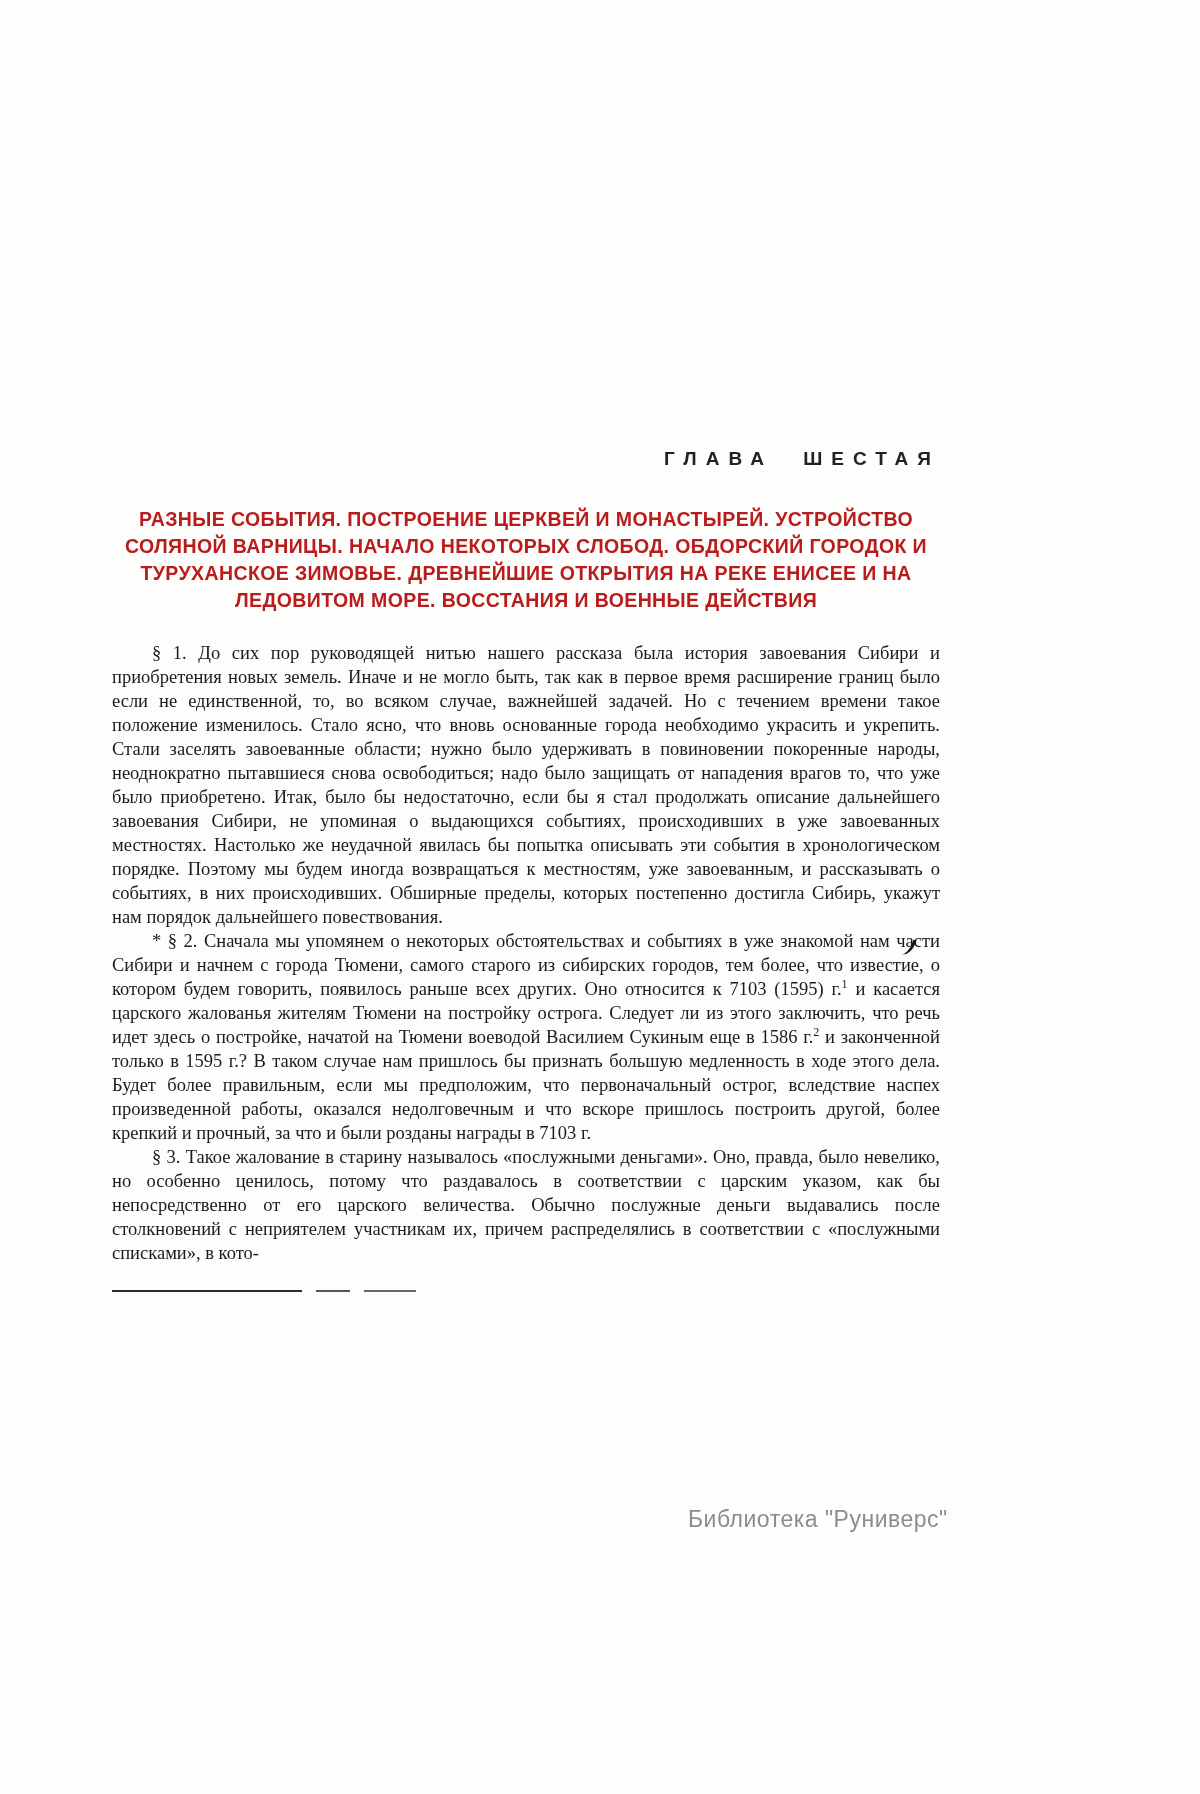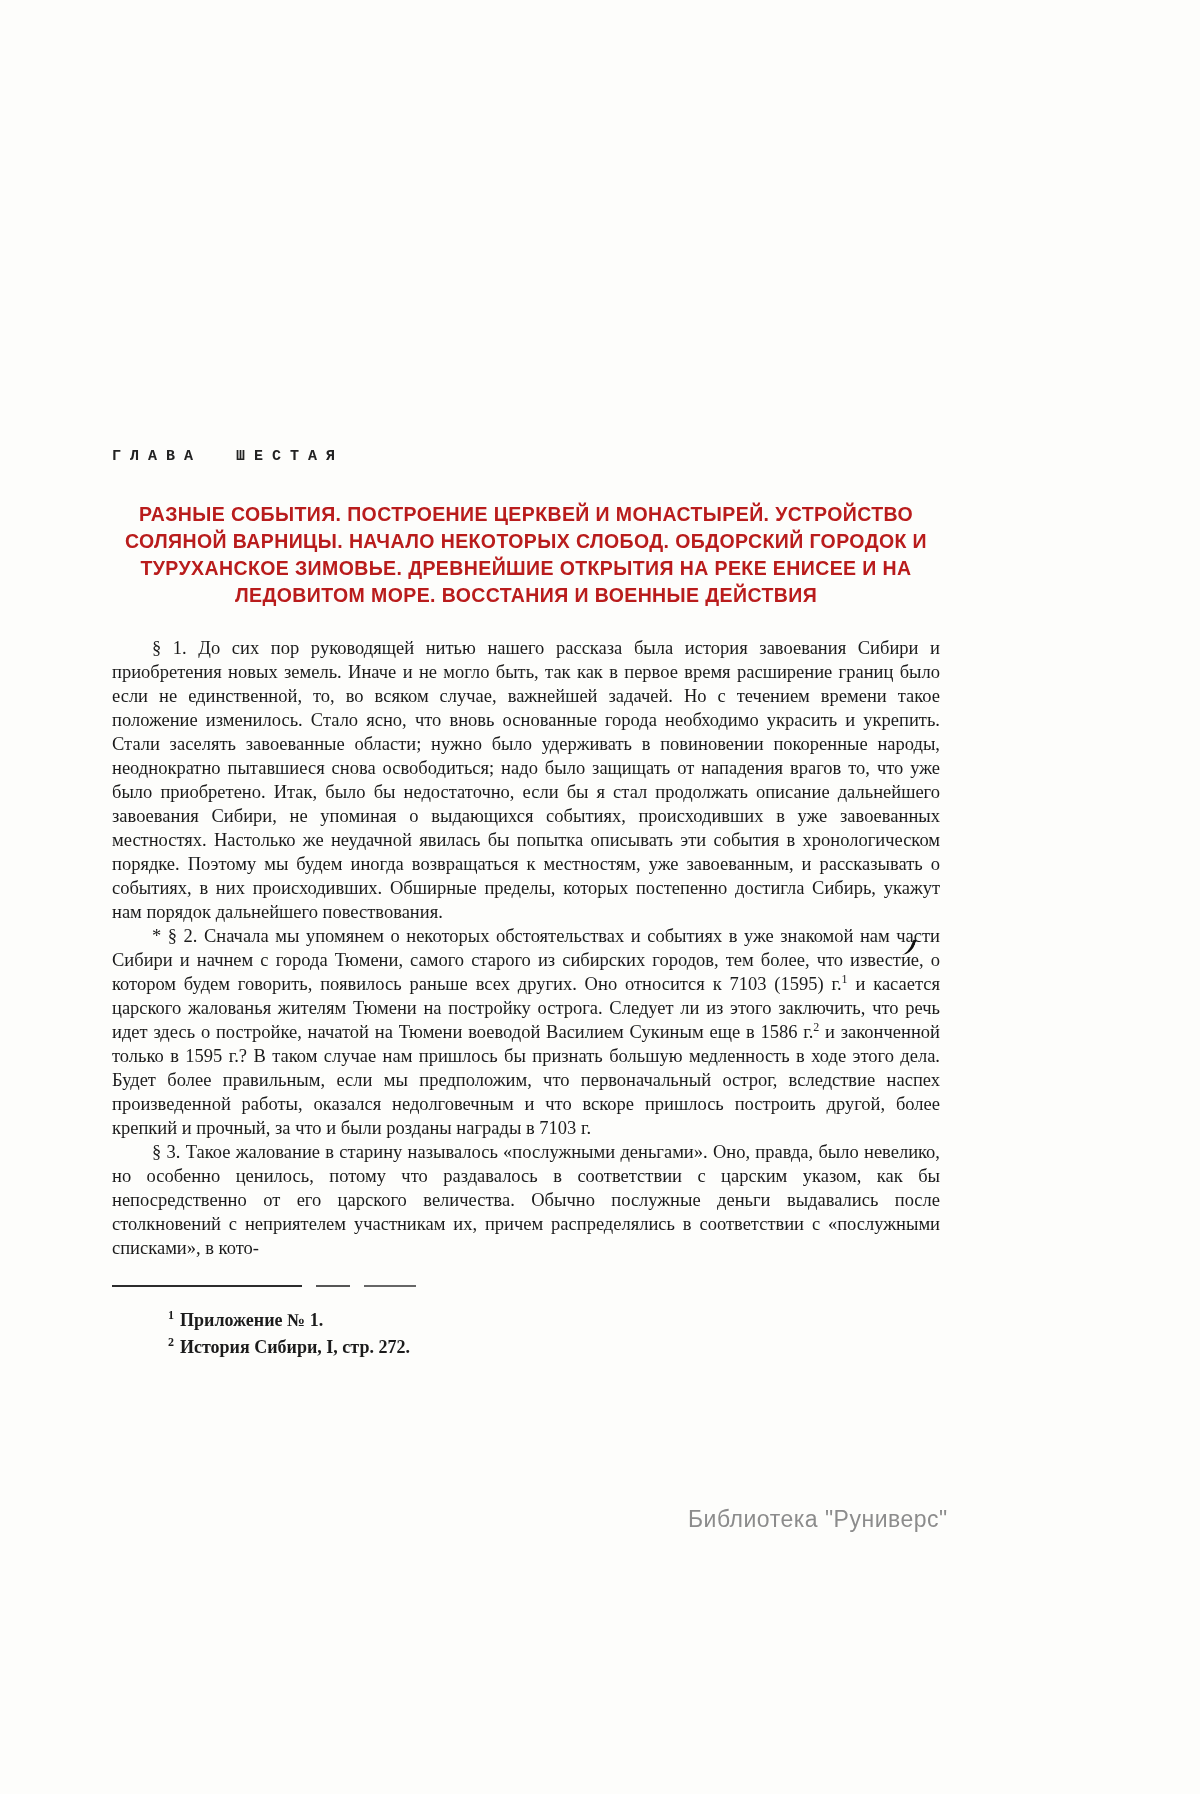--- a/index.html
+++ b/index.html
@@ -16,24 +16,24 @@
     overflow: hidden;
     font-family: "Liberation Serif", serif;
   }
   .content {
     position: absolute;
     left: 112px;
     top: 448px;
     width: 828px;
   }
   .chapter-heading {
-    text-align: left;
-    font-family: Liberation Mono, monospace;
+    text-align: right;
+    font-family: Liberation Sans, sans-serif;
     font-weight: 700;
-    font-size: 15px;
+    font-size: 19px;
     letter-spacing: 9px;
     word-spacing: 16px;
     color: #222;
     white-space: nowrap;
   }
   .title {
     margin-top: 36px;
     text-align: center;
     font-family: "Liberation Sans", sans-serif;
     font-weight: 700;
@@ -123,22 +123,18 @@
     <div class="body-paragraphs" style="color: rgb(27, 27, 27);">
         <p class="para">§ 1. До сих пор руководящей нитью нашего рассказа была история завоевания Сибири и приобретения новых земель. Иначе и не могло быть, так как в первое время расширение границ было если не единственной, то, во всяком случае, важнейшей задачей. Но с течением времени такое положение изменилось. Стало ясно, что вновь основанные города необходимо украсить и укрепить. Стали заселять завоеванные области; нужно было удерживать в повиновении покоренные народы, неоднократно пытавшиеся снова освободиться; надо было защищать от нападения врагов то, что уже было приобретено. Итак, было бы недостаточно, если бы я стал продолжать описание дальнейшего завоевания Сибири, не упоминая о выдающихся событиях, происходивших в уже завоеванных местностях. Настолько же неудачной явилась бы попытка описывать эти события в хронологическом порядке. Поэтому мы будем иногда возвращаться к местностям, уже завоеванным, и рассказывать о событиях, в них происходивших. Обширные пределы, которых постепенно достигла Сибирь, укажут нам порядок дальнейшего повествования.</p>
         <p class="para">* § 2. Сначала мы упомянем о некоторых обстоятельствах и событиях в уже знакомой нам части Сибири и начнем с города Тюмени, самого старого из сибирских городов, тем более, что известие, о котором будем говорить, появилось раньше всех других. Оно относится к 7103 (1595) г.<sup>1</sup> и касается царского жалованья жителям Тюмени на постройку острога. Следует ли из этого заключить, что речь идет здесь о постройке, начатой на Тюмени воеводой Василием Сукиным еще в 1586 г.<sup>2</sup> и законченной только в 1595 г.? В таком случае нам пришлось бы признать большую медленность в ходе этого дела. Будет более правильным, если мы предположим, что первоначальный острог, вследствие наспех произведенной работы, оказался недолговечным и что вскоре пришлось построить другой, более крепкий и прочный, за что и были розданы награды в 7103 г.</p>
         <p class="para">§ 3. Такое жалование в старину называлось «послужными деньгами». Оно, правда, было невелико, но особенно ценилось, потому что раздавалось в соответствии с царским указом, как бы непосредственно от его царского величества. Обычно послужные деньги выдавались после столкновений с неприятелем участникам их, причем распределялись в соответствии с «послужными списками», в кото-</p>
       </div>
     <div class="footnote-separator">
       <span class="rule-main"></span>
       <span class="rule-dash"></span>
       <span class="rule-dash2"></span>
     </div>
-    <div class="footnotes">
-        <div class="footnote"><sup>1</sup>Приложение № 1.</div>
-        <div class="footnote"><sup>2</sup>История Сибири, I, стр. 272.</div>
-      </div>
   </div>
 
   <div class="ink-mark"></div>
 
   <div class="watermark" style="color: rgb(140, 140, 140);">Библиотека "Руниверс"</div>
 </div>
 
 </body></html>

